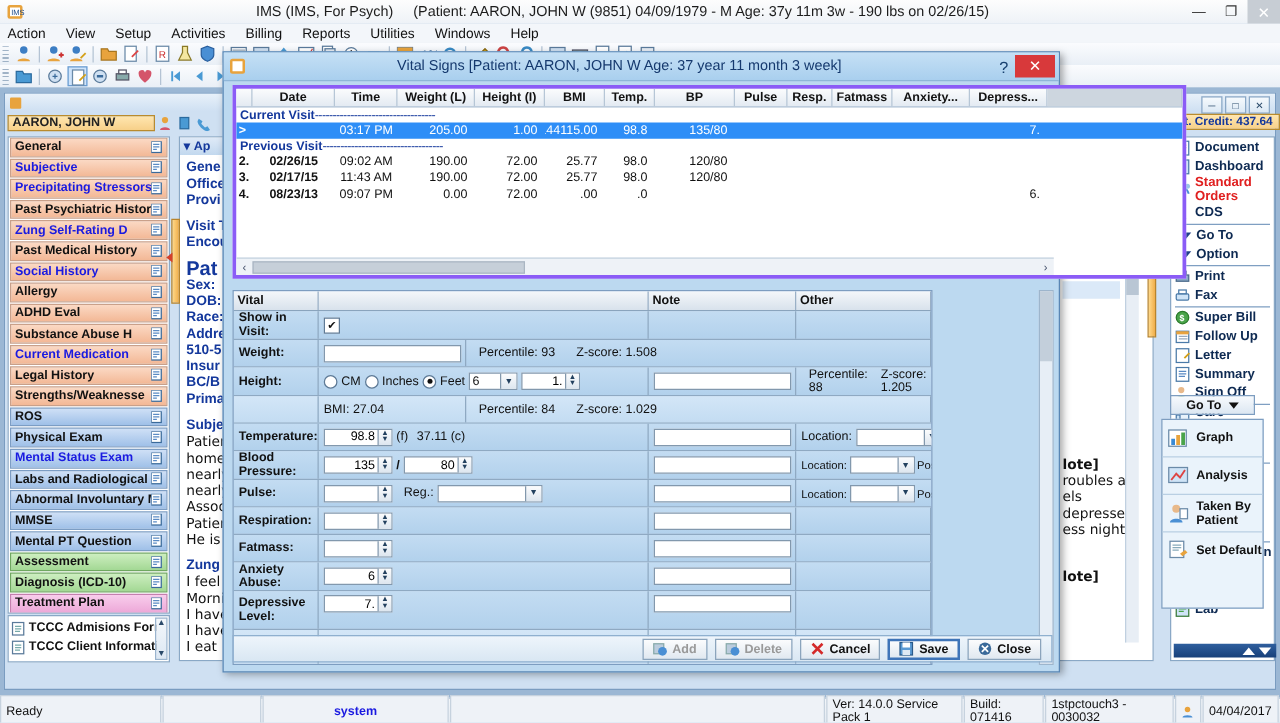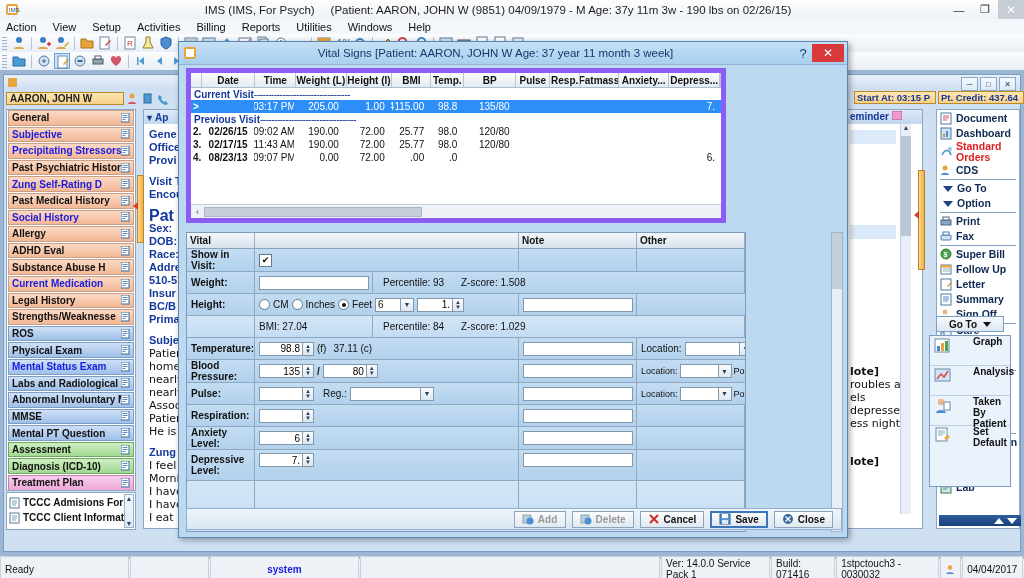--- a/index.html
+++ b/index.html
@@ -130,22 +130,22 @@
     box-shadow:2px 2px 6px rgba(0,0,0,.35);}
   .dlg-tb{height:22px;background:linear-gradient(#c5e0f5,#a9cfee);
     display:flex;align-items:center;position:relative;border-bottom:1px solid #8fb6d8;}
   .dlg-tb .dico{width:14px;height:14px;margin-left:4px;flex:none;}
   .dlg-tb .dtitle{flex:1;text-align:center;font-size:11.5px;color:#15396e;white-space:nowrap;}
   .dlg-help{width:18px;text-align:center;font-size:13px;color:#17406f;}
   .dlg-close{width:32px;height:18px;margin-right:3px;background:#d8393b;color:#fff;
     display:flex;align-items:center;justify-content:center;font-size:12px;}
 
   
-  .grid{position:absolute;left:7px;top:26px;width:540px;height:155px;
-    background:#fff;border:5px solid #8b5cf6;box-sizing:border-box;overflow:hidden;}
+  .grid{position:absolute;left:7px;top:26px;width:763px;height:155px;
+    background:#fff;border:3px solid #8b5cf6;box-sizing:border-box;overflow:hidden;}
   .ghead{display:flex;height:14px;background:linear-gradient(#fbfcfd,#e3eaf2);
     border-bottom:1px solid #a9bdd2;}
   .ghead div{border-right:1px solid #b6c6d6;box-sizing:border-box;font-size:10px;
     font-weight:bold;color:#111;display:flex;align-items:center;justify-content:center;
     white-space:nowrap;overflow:hidden;}
   .grow{display:flex;height:13px;font-size:10px;color:#111;}
   .grow div{box-sizing:border-box;display:flex;align-items:center;white-space:nowrap;overflow:hidden;}
   .gsect{height:12px;font-size:10px;font-weight:bold;color:#14389c;padding-left:3px;
     display:flex;align-items:center;overflow:hidden;}
   .gsect .dashes{flex:0 0 auto;letter-spacing:-0.5px;font-weight:normal;}
@@ -192,22 +192,22 @@
 
   
   .goto{position:absolute;left:757px;top:274px;width:68px;height:16px;
     background:linear-gradient(#f7fafd,#dce7f2);border:1px solid #7d9dc0;box-sizing:border-box;
     display:flex;align-items:center;justify-content:center;gap:6px;
     font-size:10px;font-weight:bold;color:#111;}
   .goto .tri{width:0;height:0;border-left:4px solid transparent;border-right:4px solid transparent;
     border-top:5px solid #111;}
   .sidebtns{position:absolute;left:750px;top:293px;width:82px;height:152px;
     background:#eaf3fb;border:1px solid #7d9dc0;box-sizing:border-box;}
-  .sbtn2{display:flex;height:29px;border-bottom:1px solid #b9cfe3;
-    padding-left:3px;gap:20px;font-size:10px;font-weight:bold;color:#111;}
+  .sbtn2{display:flex;align-items:center;height:29px;border-bottom:1px solid #b9cfe3;
+    padding-left:3px;gap:4px;font-size:10px;font-weight:bold;color:#111;}
   .sbtn2 .sico{width:20px;height:20px;flex:none;}
   .sbtn2 .slabel{line-height:11px;}
 
   
   .dlgbtns{position:absolute;left:7px;bottom:7px;width:656px;height:22px;
     background:linear-gradient(#eef5fb,#d9e7f3);border:1px solid #8fb0cf;box-sizing:border-box;
     display:flex;align-items:center;justify-content:flex-end;padding-right:8px;gap:6px;}
   .dbtn{height:17px;min-width:52px;padding:0 7px;background:linear-gradient(#fbfcfd,#e0e8f0);
     border:1px solid #8ba4bc;box-sizing:border-box;display:flex;align-items:center;
     justify-content:center;gap:4px;font-size:10px;font-weight:bold;color:#111;}
@@ -1021,20 +1021,24 @@
             <span class="cbtn">▼</span>
           </span>
           <span class="spin">
             <input style="width: 30px;" readonly="" value="1.">
             <span class="sbtn">▲<br>▼</span>
           </span>
         </div>
         <div class="fc note">
           <span class="notebox"></span>
         </div>
+        <div class="fc other">
+          <span class="pct">Percentile: 88</span>
+          <span>Z-score: 1.205</span>
+        </div>
       </div>
 
       <div class="frow light">
         <div class="fc lbl"></div>
         <div class="fc note">BMI: 27.04</div>
         <div class="fc other">
           <span class="pct">Percentile: 84</span>
           <span>Z-score: 1.029</span>
         </div>
       </div>
@@ -1122,23 +1126,36 @@
             <input readonly="" value="" style="">
             <span class="sbtn">▲<br>▼</span>
           </span>
         </div>
         <div class="fc note">
           <span class="notebox"></span>
         </div>
         <div class="fc other"></div>
       </div>
 
-
       <div class="frow">
-        <div class="fc lbl">Anxiety Level:</div>
+        <div class="fc lbl">Fatmass:</div>
+        <div class="fc ctl">
+          <span class="spin">
+            <input readonly="" value="" style="">
+            <span class="sbtn">▲<br>▼</span>
+          </span>
+        </div>
+        <div class="fc note">
+          <span class="notebox"></span>
+        </div>
+        <div class="fc other"></div>
+      </div>
+
+      <div class="frow">
+        <div class="fc lbl">Anxiety Abuse:</div>
         <div class="fc ctl">
           <span class="spin">
             <input readonly="" value="6" style="">
             <span class="sbtn">▲<br>▼</span>
           </span>
         </div>
         <div class="fc note">
           <span class="notebox"></span>
         </div>
         <div class="fc other"></div>

